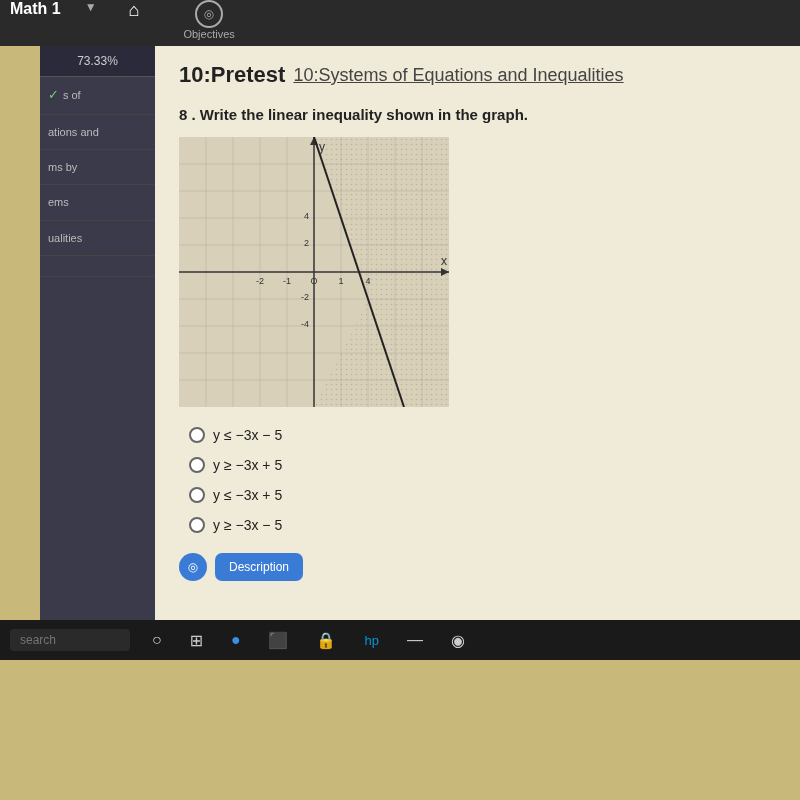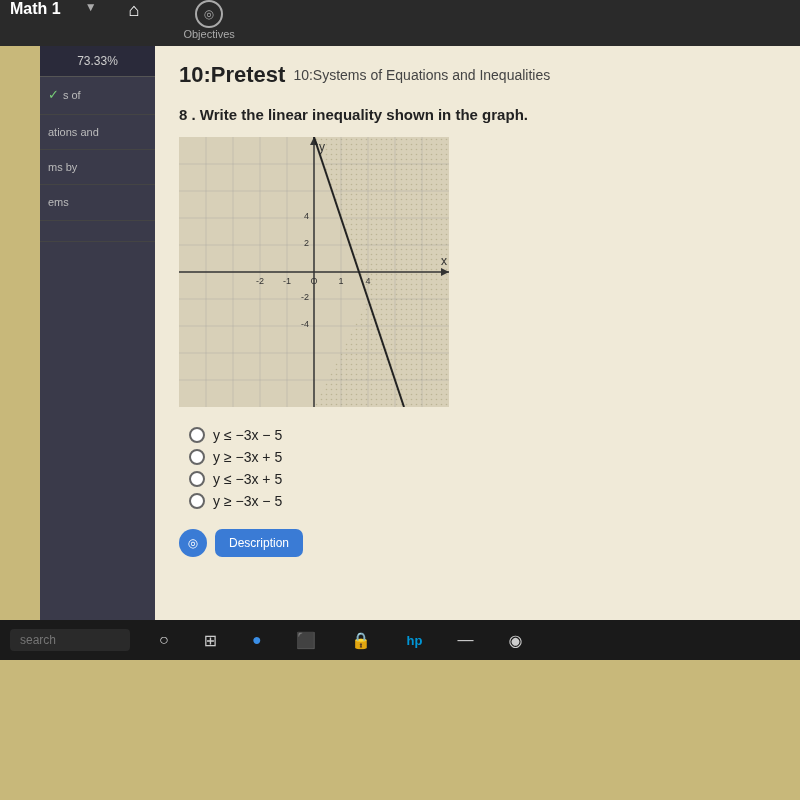--- a/index.html
+++ b/index.html
@@ -111,22 +111,23 @@
       align-items: center;
       gap: 8px;
       margin-bottom: 18px;
     }
     .pretest-title {
       font-size: 22px;
       font-weight: bold;
       color: #222;
     }
     .pretest-subtitle {
-      font-size: 14px;
+      font-size: 18px;
       color: #444;
+      text-decoration: underline;
     }
 
     .question-label {
       font-size: 15px;
       font-weight: bold;
       color: #222;
       margin-bottom: 14px;
     }
 
     
@@ -140,21 +141,21 @@
 
     .graph-svg {
       width: 100%;
       height: 100%;
     }
 
     
     .options-list {
       display: flex;
       flex-direction: column;
-      gap: 6px;
+      gap: 14px;
       margin-left: 10px;
     }
     .option-item {
       display: flex;
       align-items: center;
       gap: 8px;
       cursor: pointer;
     }
     .option-radio {
       width: 16px;
@@ -185,21 +186,21 @@
       border-radius: 7px;
     }
 
     
     .taskbar {
       display: flex;
       align-items: center;
       background: #1a1a1a;
       height: 40px;
       padding: 0 10px;
-      gap: 23px;
+      gap: 16px;
     }
     .taskbar-search {
       background: #2a2a2a;
       border: none;
       color: #ccc;
       font-size: 12px;
       padding: 4px 10px;
       border-radius: 4px;
       width: 120px;
     }
@@ -235,20 +236,23 @@
       <span>s of</span>
     </div>
     <div class="sidebar-item">
       <span>ations and</span>
     </div>
     <div class="sidebar-item">
       <span>ms by</span>
     </div>
     <div class="sidebar-item">
       <span>ems</span>
+    </div>
+    <div class="sidebar-item">
+      <span>ualities</span>
     </div>
     <div class="sidebar-item">
       <span></span>
     </div>
   </div>
 
   <div class="content-area">
 
     <div class="pretest-header">
       <span class="pretest-title">10:Pretest</span>
@@ -356,16 +360,16 @@
   </div>
 </div>
 
 <div class="taskbar">
   <input class="taskbar-search" type="text" placeholder="search" style="">
   <span class="taskbar-icon">○</span>
   <span class="taskbar-icon">⊞</span>
   <span class="taskbar-icon colored">●</span>
   <span class="taskbar-icon">⬛</span>
   <span class="taskbar-icon">🔒</span>
-  <span class="taskbar-icon" style="color:#0096d6; font-weight:bold; font-size:13px;">hp</span>
+  <span class="taskbar-icon" style="color:#0096d6; font-weight:normal; font-size:13px;">hp</span>
   <span class="taskbar-icon">—</span>
   <span class="taskbar-icon">◉</span>
 </div>
 
 </body></html>

